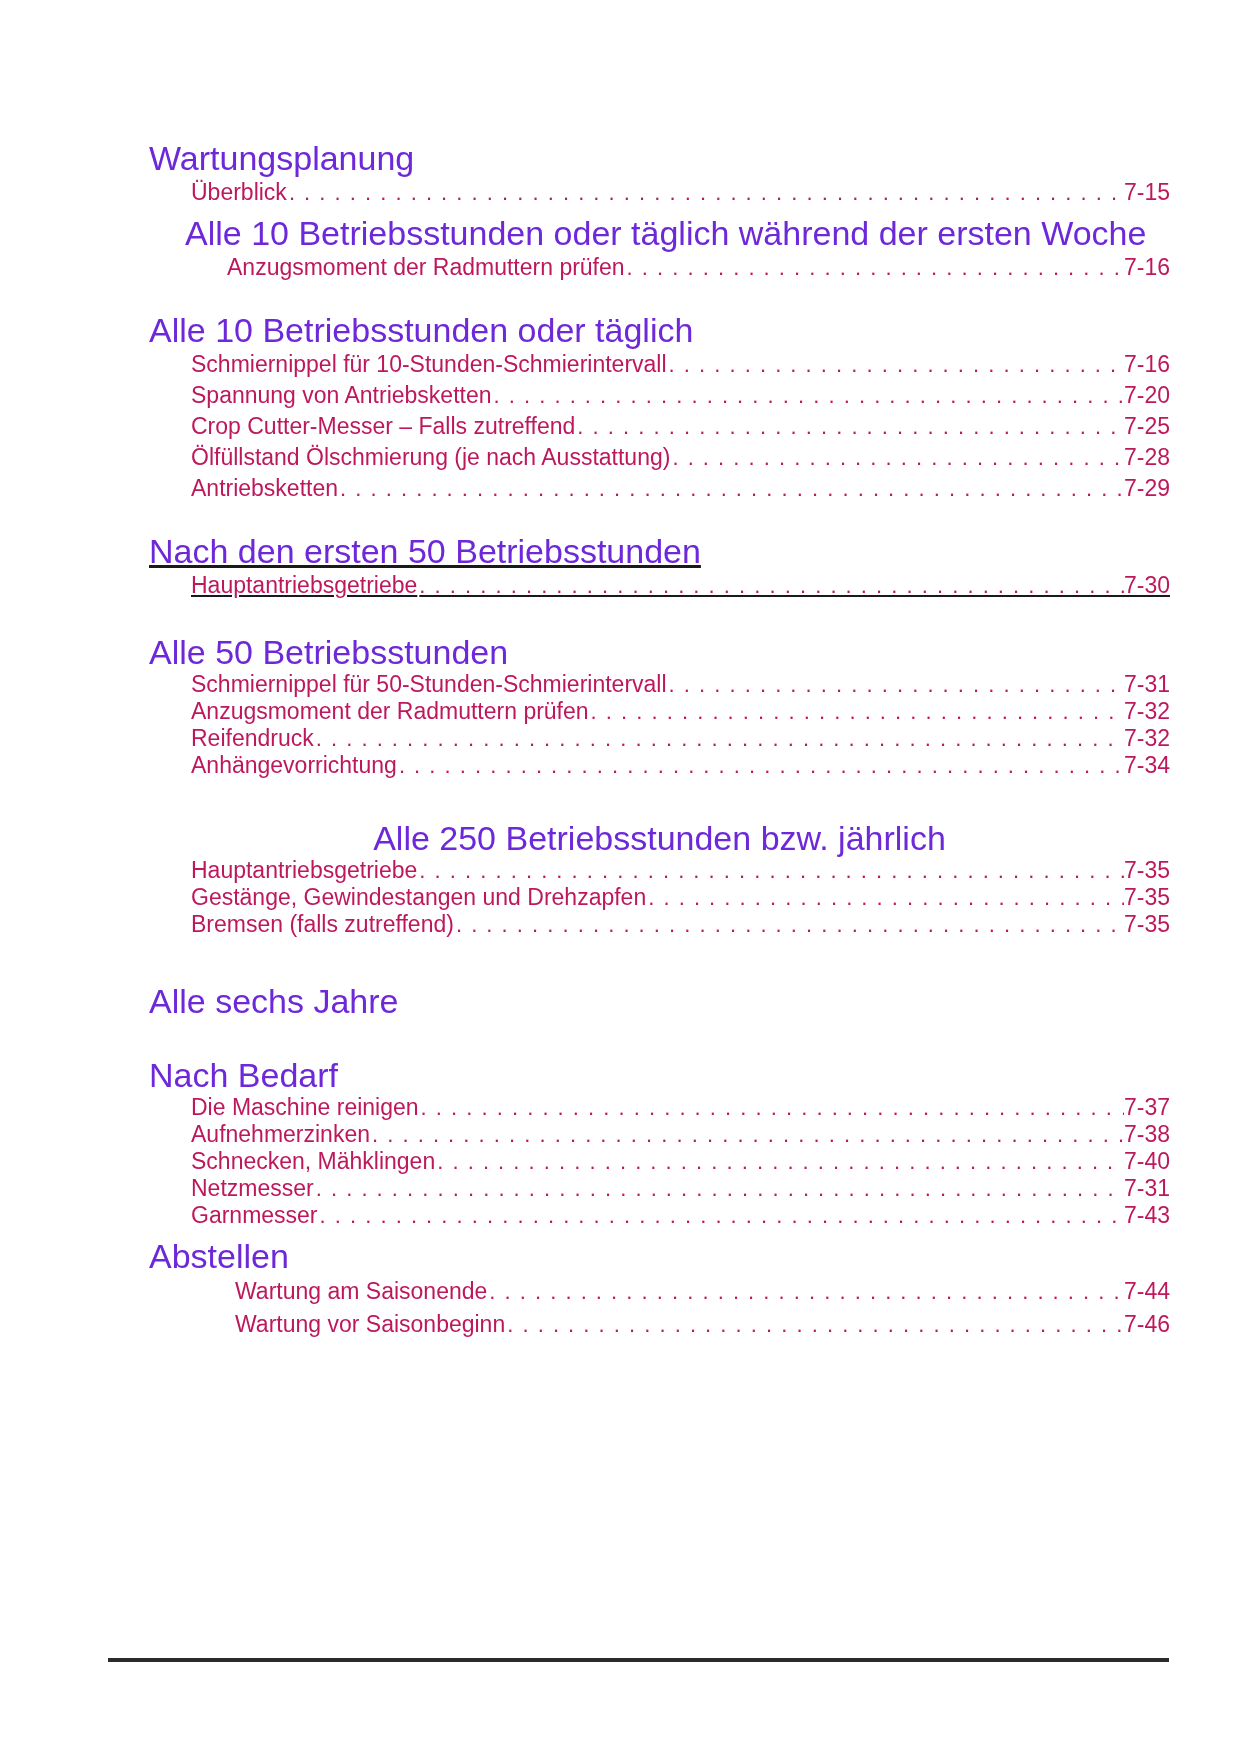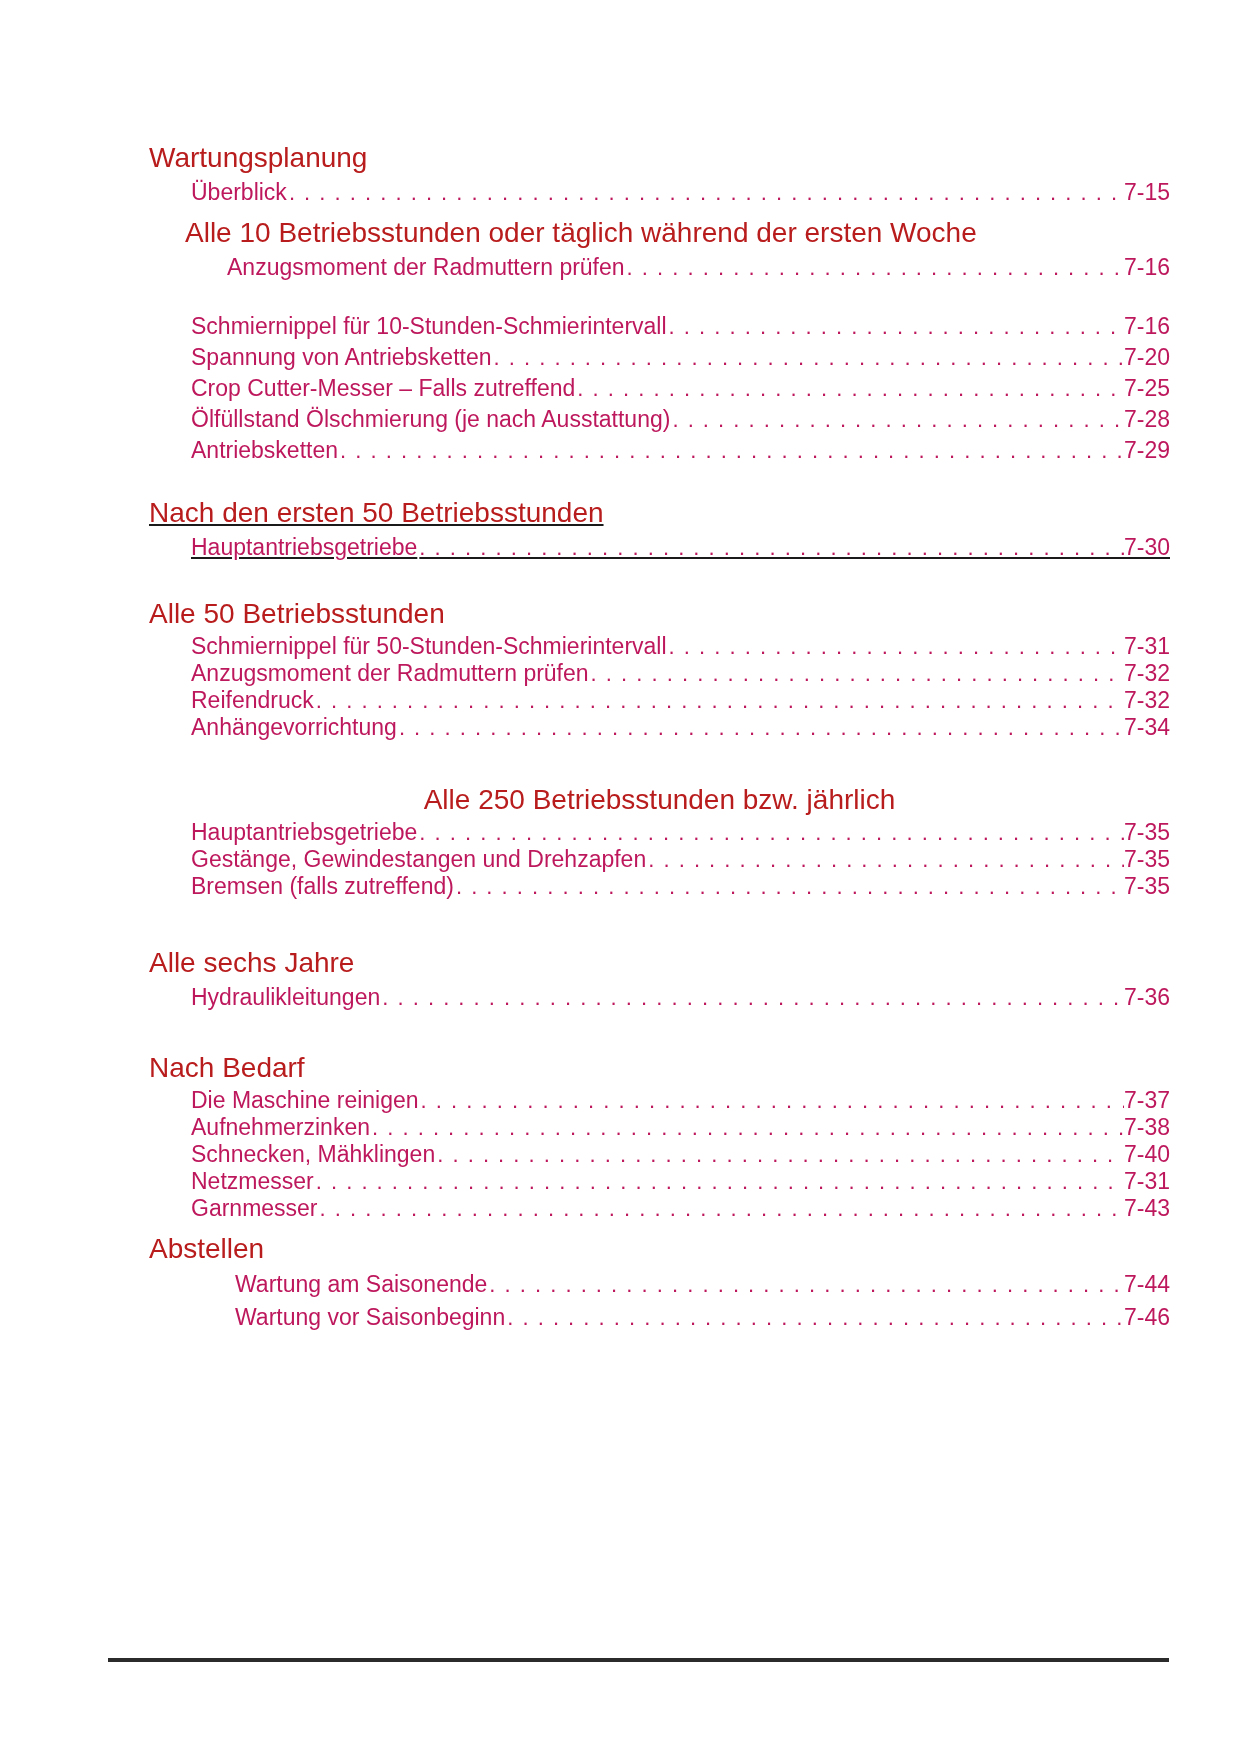--- a/index.html
+++ b/index.html
@@ -12,25 +12,25 @@
     font-family: "Liberation Sans", "DejaVu Sans", sans-serif;
     color: #1a1a1a;
   }
   .toc {
     position: absolute;
     left: 149px;
     top: 139px;
     width: 1021px;
   }
   .heading {
-    font-size: 28px;
+    font-size: 34px;
     font-weight: 400;
     line-height: 38px;
     white-space: nowrap;
-    color: #b91c1c;
+    color: #6d28d9;
   }
   .entry {
     display: flex;
     align-items: baseline;
     padding-left: 42px;
     font-size: 23px;
     line-height: 30px;
     color: #be185d;
   }
   .s5 .entry, .s6 .entry, .s8 .entry { line-height: 27px; }
@@ -81,20 +81,21 @@
       </section>
       <section class="toc-section s2">
         <h2 class="heading">Alle 10 Betriebsstunden oder täglich während der ersten Woche</h2>
         <div class="entry">
           <span class="label">Anzugsmoment der Radmuttern prüfen</span>
           <span class="dots"></span>
           <span class="pagenum">7-16</span>
         </div>
       </section>
       <section class="toc-section s3">
+        <h2 class="heading">Alle 10 Betriebsstunden oder täglich</h2>
         <div class="entry">
           <span class="label">Schmiernippel für 10-Stunden-Schmierintervall</span>
           <span class="dots"></span>
           <span class="pagenum">7-16</span>
         </div>
         <div class="entry">
           <span class="label">Spannung von Antriebsketten</span>
           <span class="dots"></span>
           <span class="pagenum">7-20</span>
         </div>
@@ -158,25 +159,20 @@
           <span class="pagenum">7-35</span>
         </div>
         <div class="entry">
           <span class="label">Bremsen (falls zutreffend)</span>
           <span class="dots"></span>
           <span class="pagenum">7-35</span>
         </div>
       </section>
       <section class="toc-section s7">
         <h2 class="heading">Alle sechs Jahre</h2>
-        <div class="entry">
-          <span class="label">Hydraulikleitungen</span>
-          <span class="dots"></span>
-          <span class="pagenum">7-36</span>
-        </div>
       </section>
       <section class="toc-section s8">
         <h2 class="heading">Nach Bedarf</h2>
         <div class="entry">
           <span class="label">Die Maschine reinigen</span>
           <span class="dots"></span>
           <span class="pagenum">7-37</span>
         </div>
         <div class="entry">
           <span class="label">Aufnehmerzinken</span>

